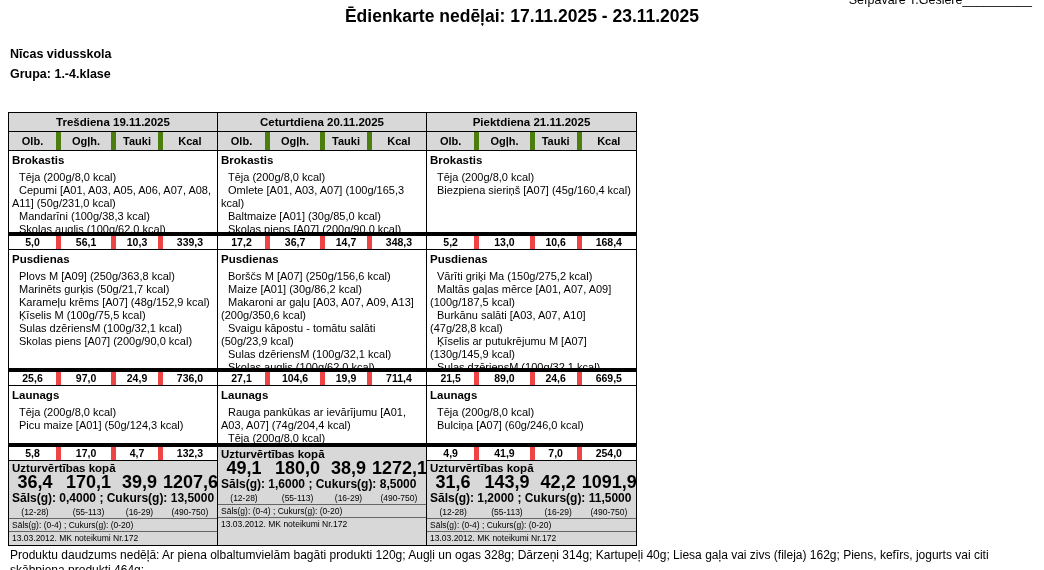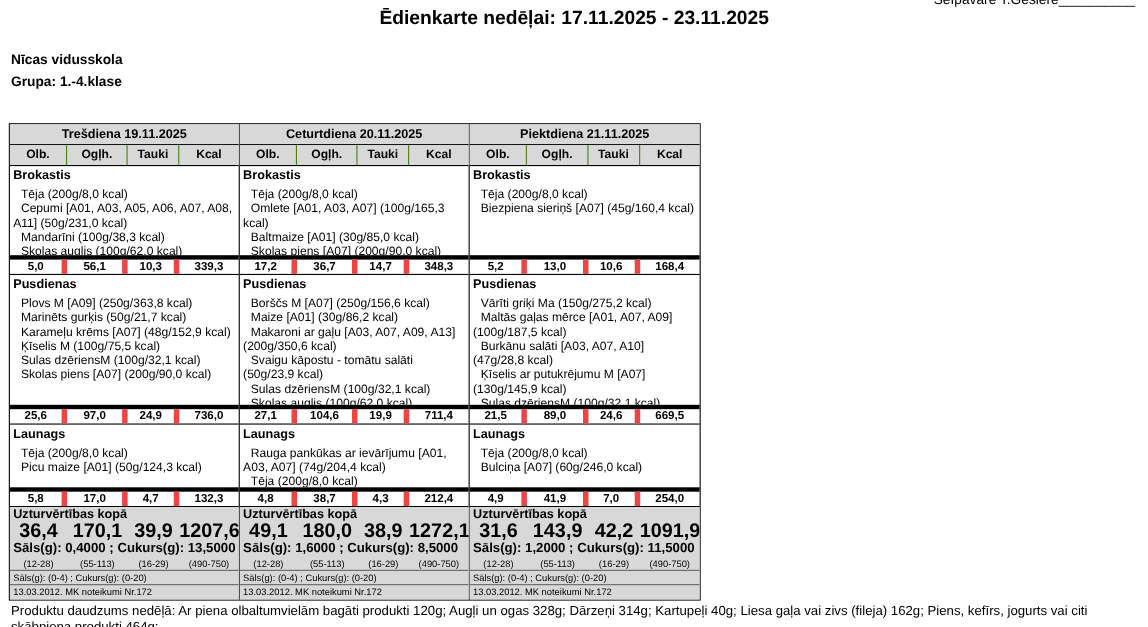--- a/index.html
+++ b/index.html
@@ -15,21 +15,21 @@
   .group-name{position:absolute;top:67px;left:10px;font-size:12.5px;font-weight:bold;}
 
   .menu-table{position:absolute;left:8px;top:112px;width:627px;display:flex;
     border:1px solid #000;background:#fff;}
   .day-col{width:209px;border-right:1px solid #000;display:flex;flex-direction:column;box-sizing:border-box;}
   .day-col:last-child{border-right:none;}
 
   .day-header{height:18px;line-height:18px;background:#d8d8d8;border-bottom:1px solid #000;
     font-weight:bold;font-size:11.5px;text-align:center;overflow:hidden;}
   .nutrient-row{display:flex;background:#d8d8d8;border-bottom:1px solid #000;height:18px;}
-  .nutrient-cell{box-sizing:border-box;border-right:1px solid #4d7c0f;font-weight:bold;font-size:11px;
+  .nutrient-cell{box-sizing:border-box;border-right:5px solid #4d7c0f;font-weight:bold;font-size:11px;
     text-align:center;line-height:18px;overflow:hidden;}
   .nutrient-cell:last-child{border-right:none;}
 
   .c0{width:25%;} .c1{width:26.5%;} .c2{width:22.5%;} .c3{width:26%;}
 
   .meal-section{border-bottom:4px solid #000000;box-sizing:border-box;overflow:hidden;
     padding:2px 3px 0 3px;font-size:11px;}
   .meal-title{font-weight:bold;font-size:11.5px;margin:1px 0 5px 0;}
   .menu-item{text-indent:7px;line-height:13px;}
 
@@ -161,26 +161,20 @@
           <div class="totals-cell c0">27,1</div>
           <div class="totals-cell c1">104,6</div>
           <div class="totals-cell c2">19,9</div>
           <div class="totals-cell c3">711,4</div>
         </div>
         <div class="meal-section" style="height: 61px;">
           <div class="meal-title">Launags</div>
           <div class="menu-item">Rauga pankūkas ar ievārījumu [A01, A03, A07] (74g/204,4 kcal)</div>
           <div class="menu-item">Tēja  (200g/8,0 kcal)</div>
         </div>
-        <div class="totals-row">
-          <div class="totals-cell c0">4,8</div>
-          <div class="totals-cell c1">38,7</div>
-          <div class="totals-cell c2">4,3</div>
-          <div class="totals-cell c3">212,4</div>
-        </div>
       </div>
     <div class="summary">
       <div class="summary-title">Uzturvērtības kopā</div>
       <div class="summary-totals">
           <div class="sum-cell c0">49,1</div>
           <div class="sum-cell c1">180,0</div>
           <div class="sum-cell c2">38,9</div>
           <div class="sum-cell c3">1272,1</div>
         </div>
       <div class="summary-salt">Sāls(g): 1,6000 ; Cukurs(g): 8,5000</div>

